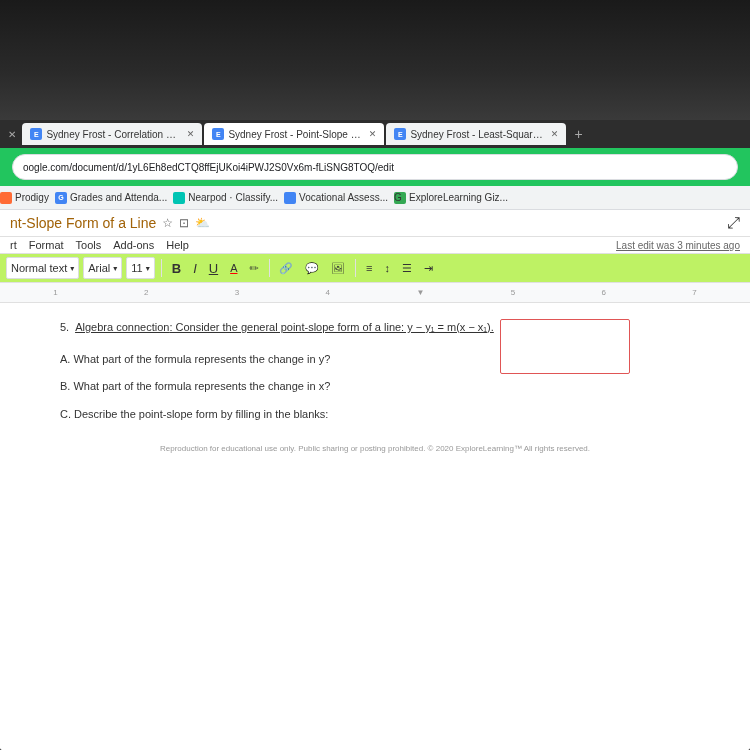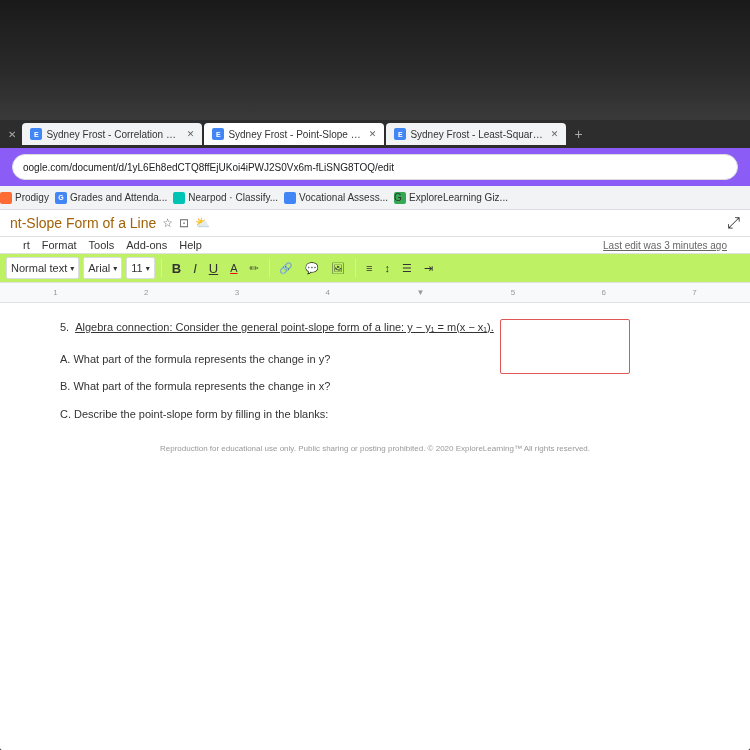--- a/index.html
+++ b/index.html
@@ -178,21 +178,21 @@
     .doc-icon {
       color: #666;
       font-size: 12px;
       cursor: pointer;
     }
 
     
     .menu-bar {
       display: flex;
       align-items: center;
-      padding: 2px 23px;
+      padding: 2px 10px;
       gap: 12px;
       border-bottom: 1px solid #e0e0e0;
       font-size: 11px;
       color: #333;
     }
 
     .menu-item {
       cursor: pointer;
       color: #333;
     }
@@ -358,21 +358,21 @@
 
     <div class="tab">
       <div class="tab-icon">E</div>
       <span class="tab-label">Sydney Frost - Least-Squares Be...</span>
       <span class="tab-x">✕</span>
     </div>
 
     <span class="tab-new">+</span>
   </div>
 
-  <div style="background:#8b5cf6; padding: 3px 6px;">
+  <div style="background:#22c55e; padding: 3px 6px;">
     <div class="address-bar">
       <span class="address-text">oogle.com/document/d/1yL6Eh8edCTQ8ffEjUKoi4iPWJ2S0Vx6m-fLiSNG8TOQ/edit</span>
     </div>
   </div>
 
   <div class="bookmarks-bar">
     <div class="bookmark-item">
       <div class="bm-icon prodigy"></div>
       <span>Prodigy</span>
     </div>

